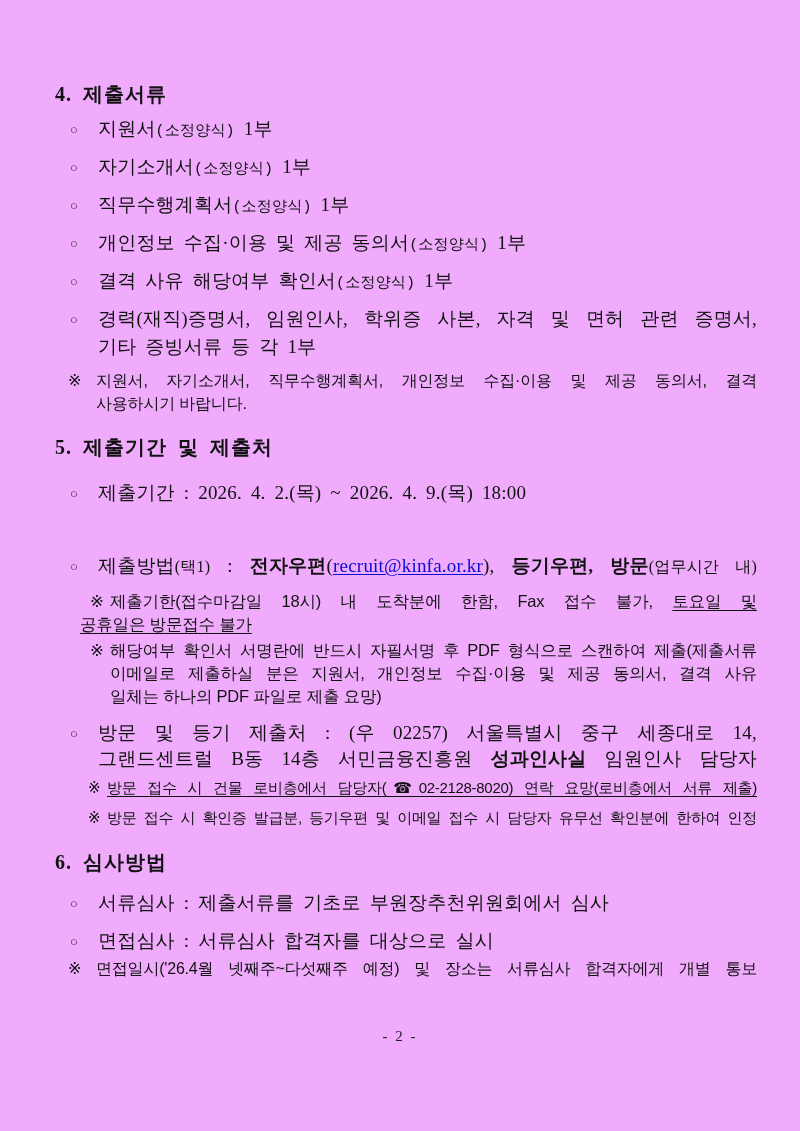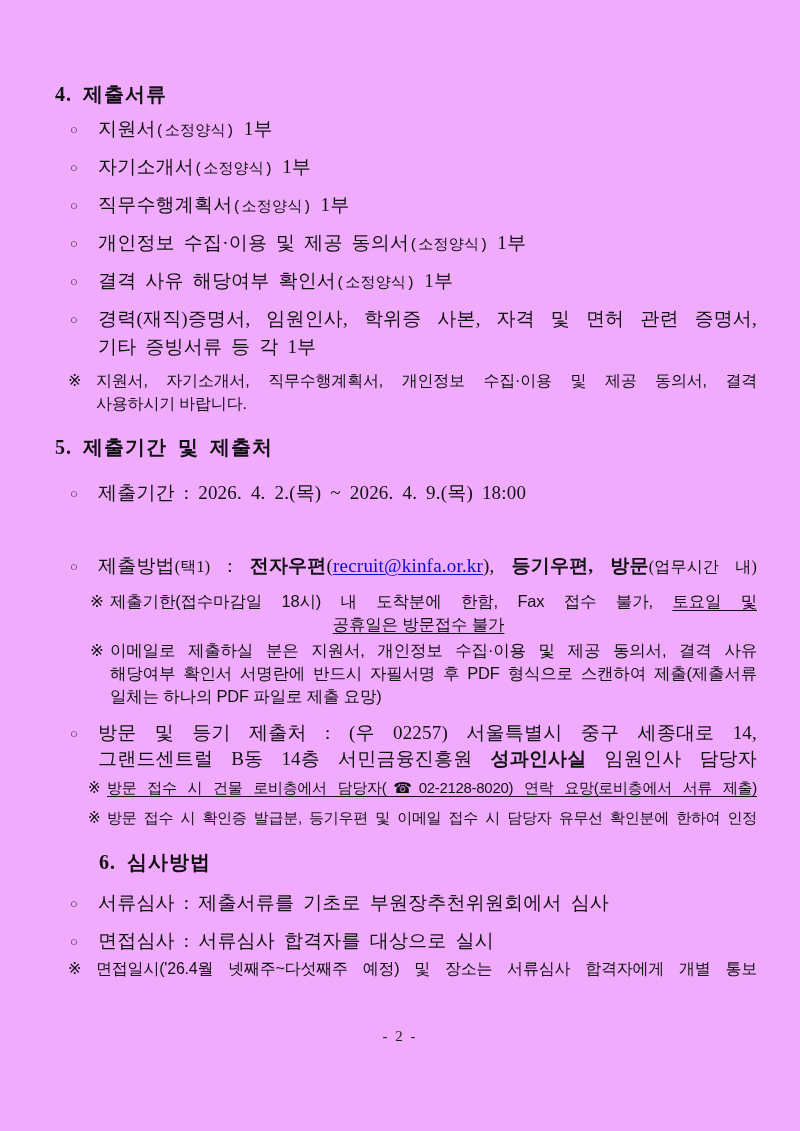--- a/index.html
+++ b/index.html
@@ -21,29 +21,29 @@
   
   .note{position:relative;padding-left:41px;font-family:"Liberation Sans","DejaVu Sans",sans-serif;
         font-size:16px;line-height:23px;letter-spacing:-.2px;}
   .note .ref{position:absolute;left:13px;top:0;}
   
   .sub{position:relative;padding-left:55px;font-family:"Liberation Sans","DejaVu Sans",sans-serif;
        font-size:16.5px;line-height:23px;letter-spacing:-.2px;}
   .sub .ref{position:absolute;left:35px;top:0;}
   .sub-tight{font-size:15px;letter-spacing:-.3px;padding-left:52px;}
   .sub-tight .ref{left:33px;}
-  .cont-80{padding-left:25px;text-align:center;}
+  .cont-80{padding-left:25px;}
   .u{text-decoration:underline;text-underline-offset:3px;}
   .link{color:#0b0bd6;text-decoration:underline;text-underline-offset:2px;}
   .footer{position:absolute;left:0;bottom:86px;width:800px;text-align:center;
           font-size:15px;letter-spacing:2px;color:#222;}
   
   .mt7{margin-top:7px;}  .mt8{margin-top:8px;}  .mt9{margin-top:9px;}
   .mt12{margin-top:12px;}.mt15{margin-top:15px;}.mt20{margin-top:20px;}
-  .mt21{margin-top:21px;margin-left:44px;}.mt45{margin-top:45px;}.mt4{margin-top:4px;}
+  .mt21{margin-top:21px;}.mt45{margin-top:45px;}.mt4{margin-top:4px;}
   .mt3{margin-top:3px;}  .mt10{margin-top:10px;}.mt2{margin-top:2px;}
 </style>
 </head>
 <body>
 
 <div class="page">
 
   <div class="h">4. 제출서류</div>
 
   <div class="li mt9">
@@ -95,22 +95,22 @@
       <span class="ref">※</span>
       <span>제출기한(접수마감일 18시) 내 도착분에 한함, Fax 접수 불가, </span><span class="u">토요일 및</span>
     </div>
     <div class="sub cont-80">
       <span class="u">공휴일은 방문접수 불가</span>
     </div>
   </div>
 
   <div class="sub mt3">
     <span class="ref">※</span>
+    <div class="jl">해당여부 확인서 서명란에 반드시 자필서명 후 PDF 형식으로 스캔하여 제출(제출서류</div>
     <div class="jl">이메일로 제출하실 분은 지원서, 개인정보 수집·이용 및 제공 동의서, 결격 사유</div>
-    <div class="jl">해당여부 확인서 서명란에 반드시 자필서명 후 PDF 형식으로 스캔하여 제출(제출서류</div>
     <div>일체는 하나의 PDF 파일로 제출 요망)</div>
   </div>
 
   <div class="li lh26 mt12">
     <span class="bullet">○</span>
     <div class="jl">방문 및 등기 제출처 : (우 02257) 서울특별시 중구 세종대로 14,</div>
     <div class="jl">
       <span>그랜드센트럴 B동 14층 서민금융진흥원 </span><span class="b">성과인사실</span><span> 임원인사 담당자</span>
     </div>
   </div>

